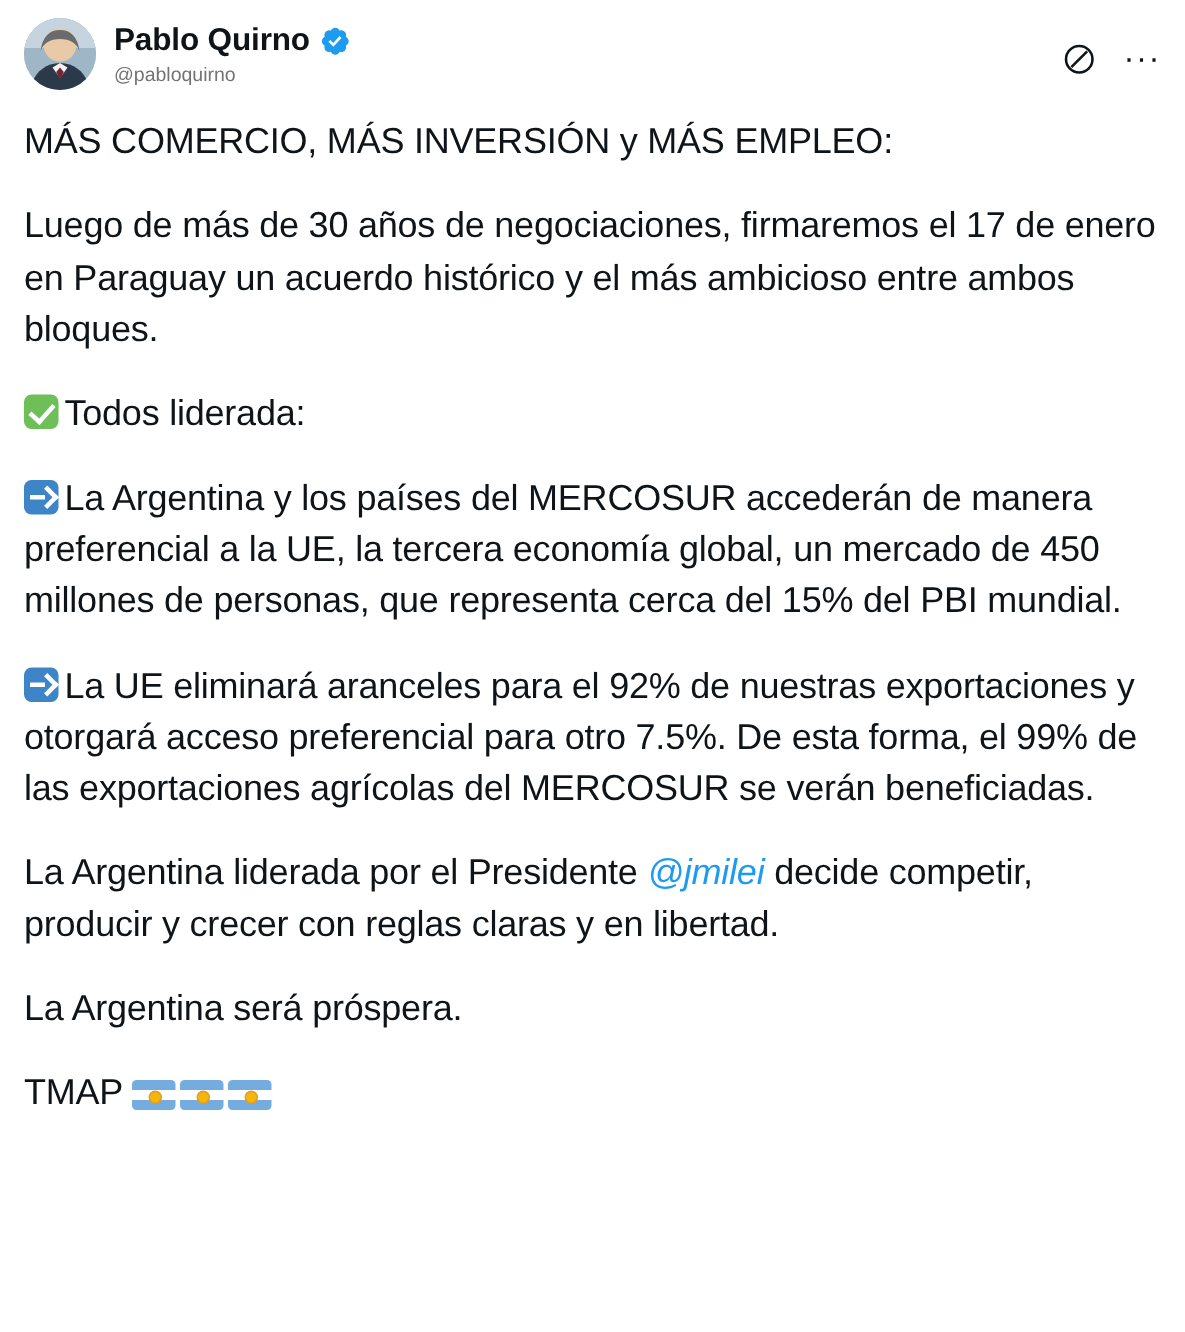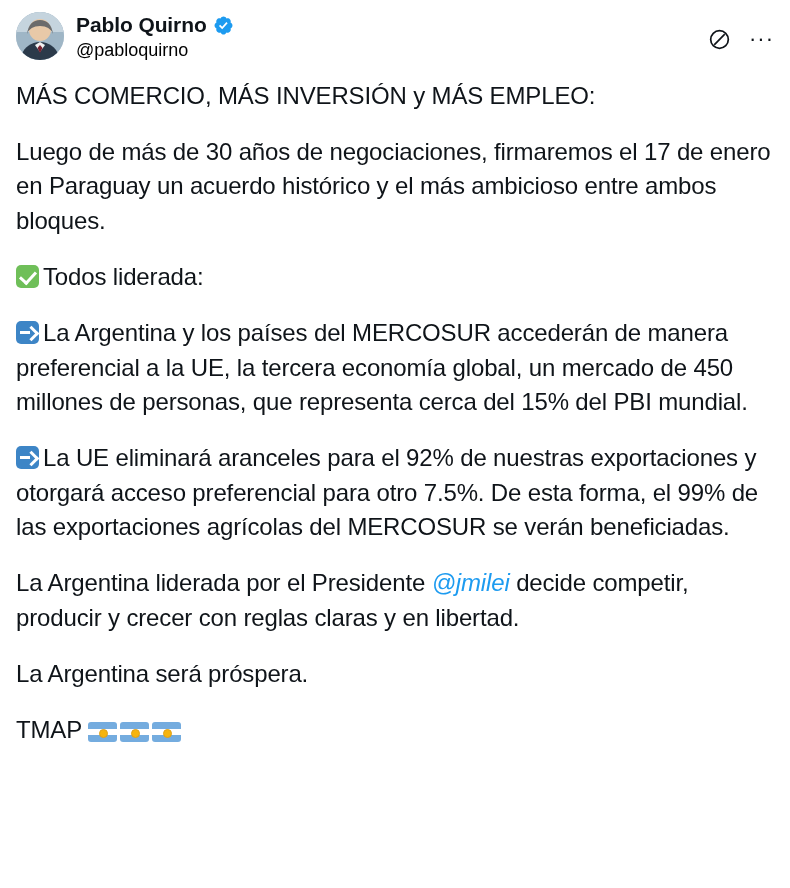--- a/index.html
+++ b/index.html
@@ -55,22 +55,22 @@
     font-weight: bold;
     color: #0f1419;
     letter-spacing: -0.1px;
   }
   .verified {
     display: inline-flex;
     align-items: center;
     margin-left: 2px;
   }
   .handle {
-    font-size: 18px;
-    color: #000000;
+    font-size: 13px;
+    color: #737373;
     margin-top: 3px;
   }
 
   .header-actions {
     display: flex;
     align-items: center;
     gap: 18px;
     padding-top: 6px;
     flex: 0 0 auto;
   }

